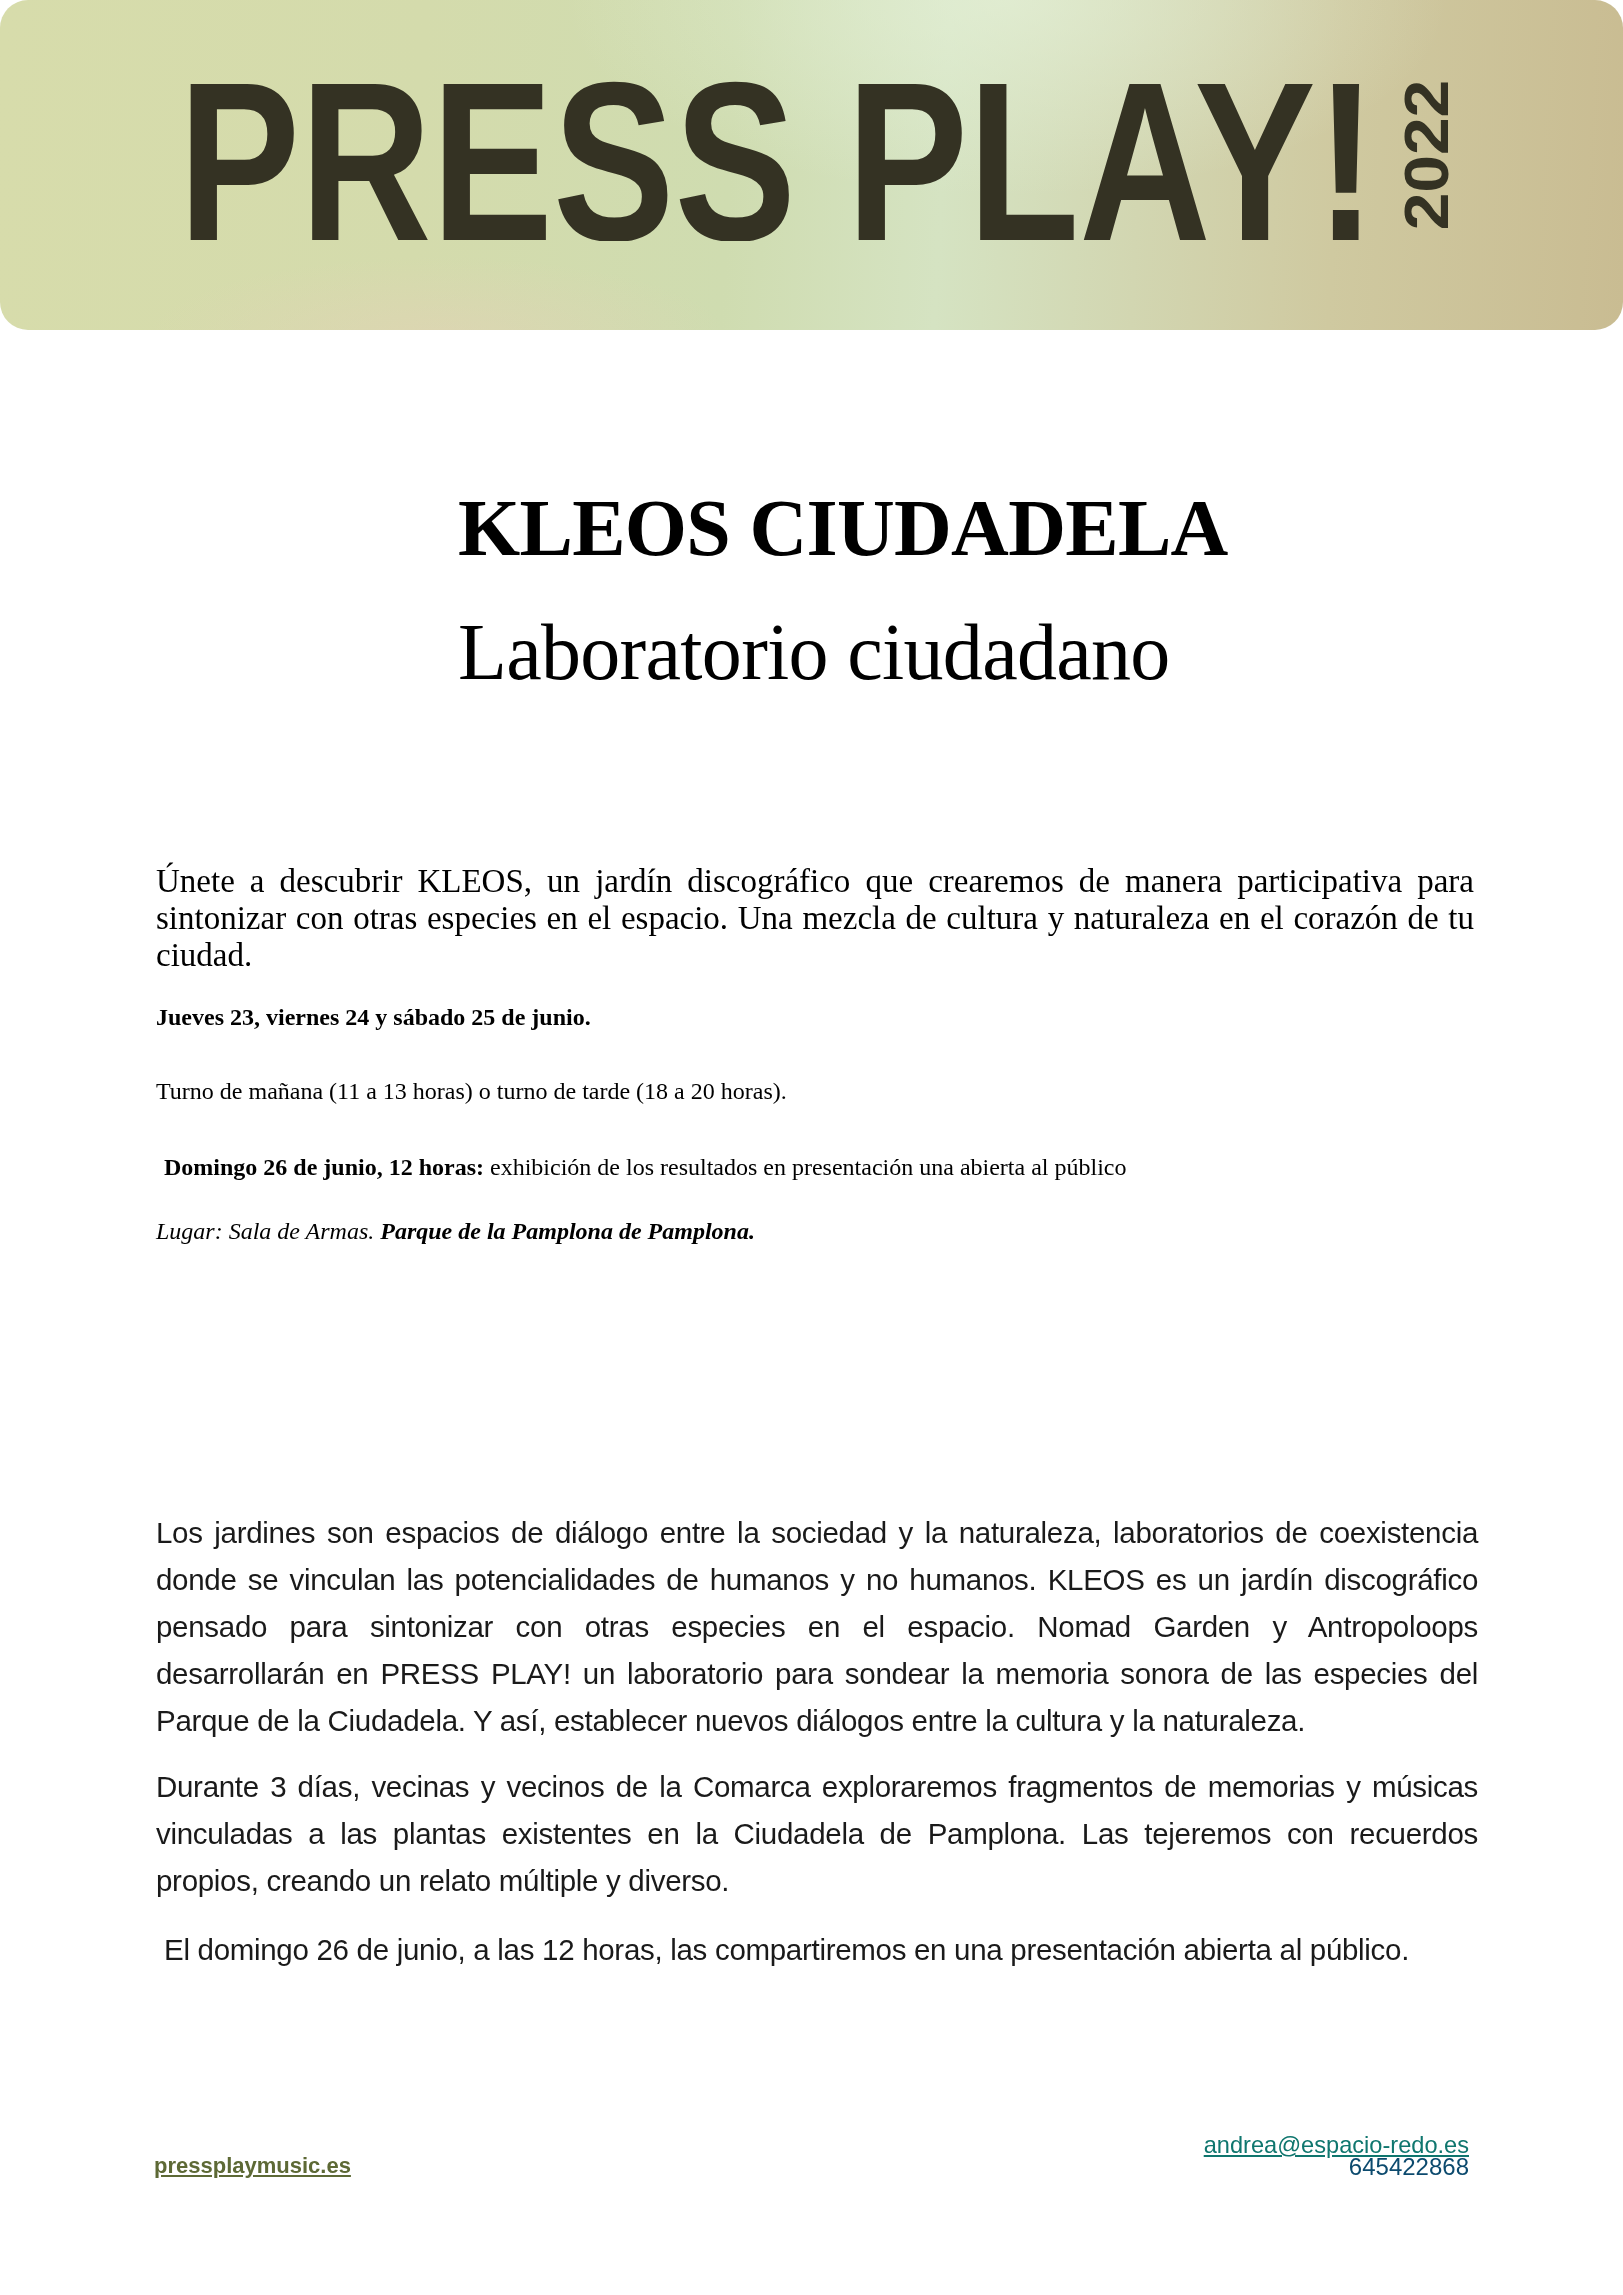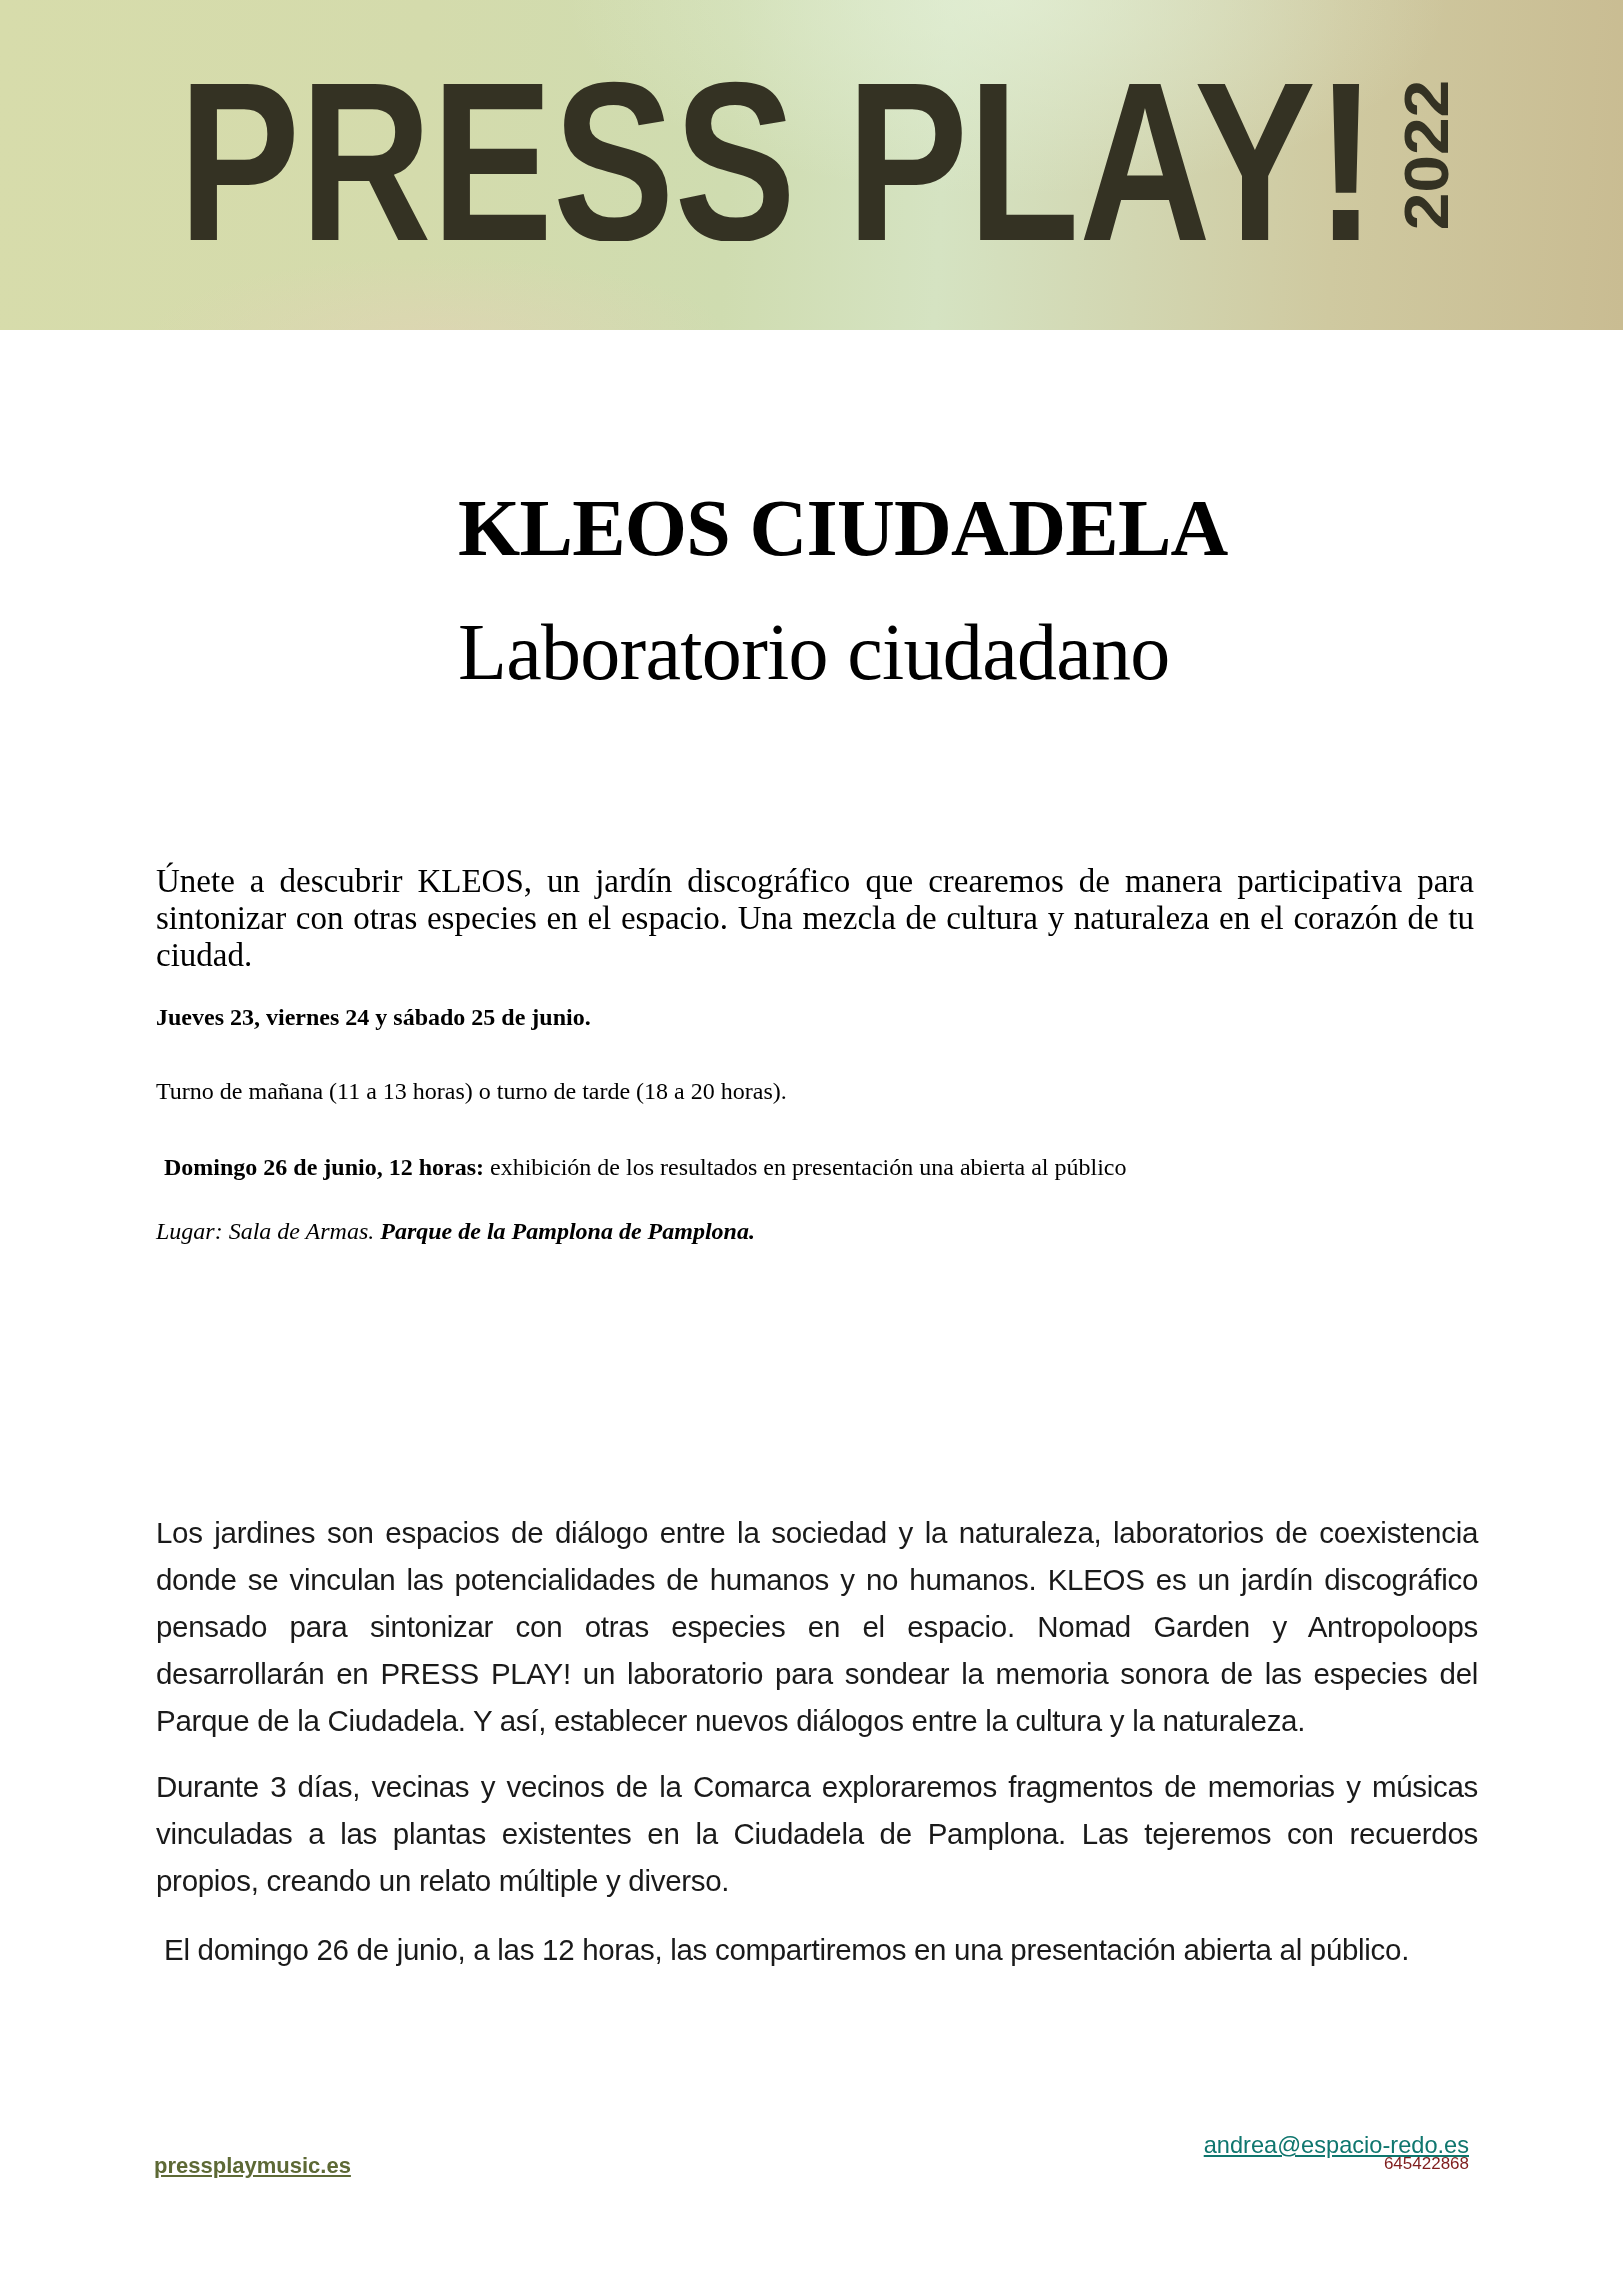--- a/index.html
+++ b/index.html
@@ -15,20 +15,21 @@
 
   
   .banner {
     position: absolute;
     left: 0; top: 0;
     width: 1623px; height: 330px;
     background:
       radial-gradient(589px 262px at 62% 0%, rgba(230,242,218,0.65), rgba(230,242,218,0) 75%),
       radial-gradient(406px 111px at 27% 102%, rgba(233,206,186,0.40), rgba(233,206,186,0) 72%),
       linear-gradient(93deg, #d7dcab 0%, #d4dbac 26%, #cfdcb0 45%, #d5e3c2 58%, #cfc9a0 82%, #c9bc92 100%);
+    border-radius: 28px;
   }
   .logo-svg { position: absolute; left: 170px; top: 77px; }
 
   
   .doc-title {
     position: absolute; left: 458px; top: 484px;
     font-size: 80px; font-weight: bold; line-height: 1.1;
     letter-spacing: -0.7px; white-space: nowrap;
   }
   .doc-subtitle {
@@ -78,22 +79,22 @@
   .footer-email {
     position: absolute; right: 154px; top: 2134px;
     font-family: "Liberation Sans", "DejaVu Sans", sans-serif;
     font-size: 23.6px; font-weight: normal; line-height: 1;
     color: #0f766e; text-decoration: underline;
     text-align: right;
   }
   .footer-phone {
     position: absolute; right: 154px; top: 2155px;
     font-family: "Liberation Sans", "DejaVu Sans", sans-serif;
-    font-size: 17px; font-weight: normal; line-height: 1;
-    color: #7f1d1d; text-align: center;
+    font-size: 24px; font-weight: normal; line-height: 1;
+    color: #0c4a6e; text-align: center;
   }
 </style>
 </head>
 <body>
 
 <div class="page">
 
   <div class="banner">
     <svg class="logo-svg" width="1296" height="164" viewBox="0 0 1980 250">
       <text x="13" y="249" font-family="Liberation Sans, DejaVu Sans, sans-serif" font-weight="bold" font-size="345" textLength="1830" lengthAdjust="spacingAndGlyphs" fill="#343223">PRESS PLAY!</text>

